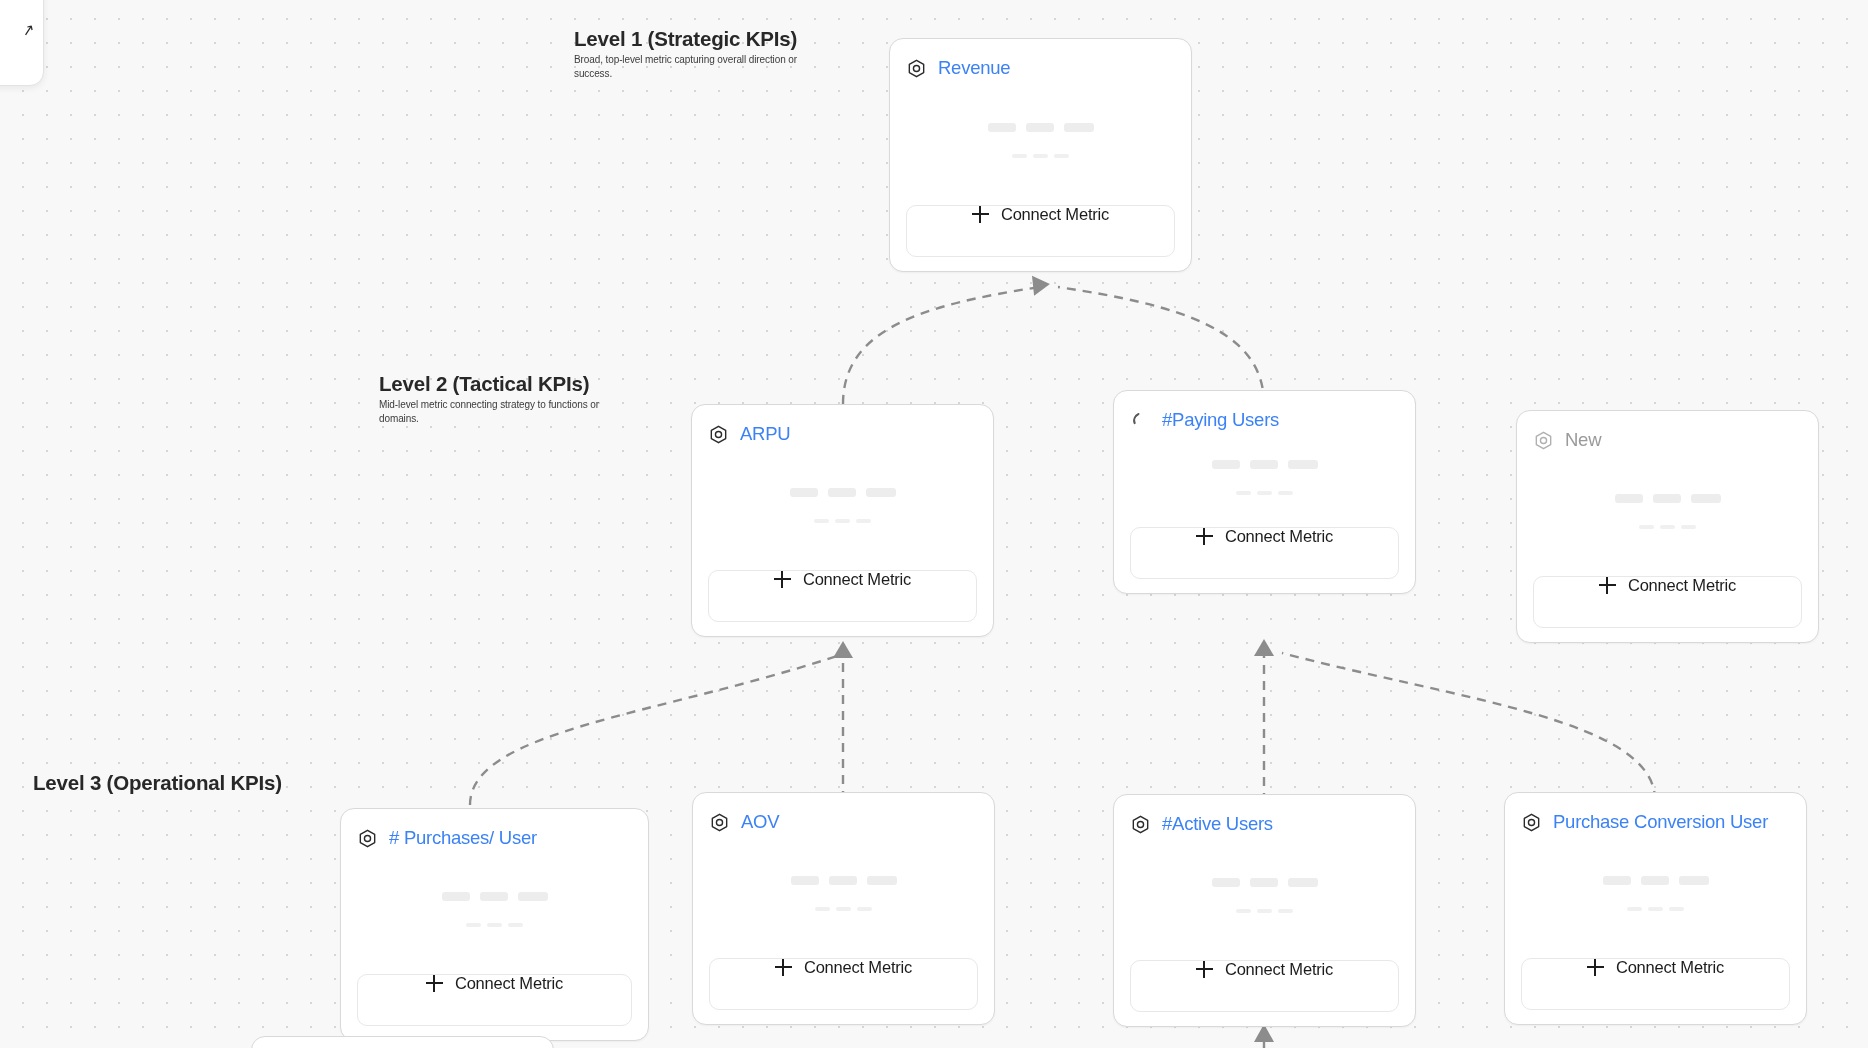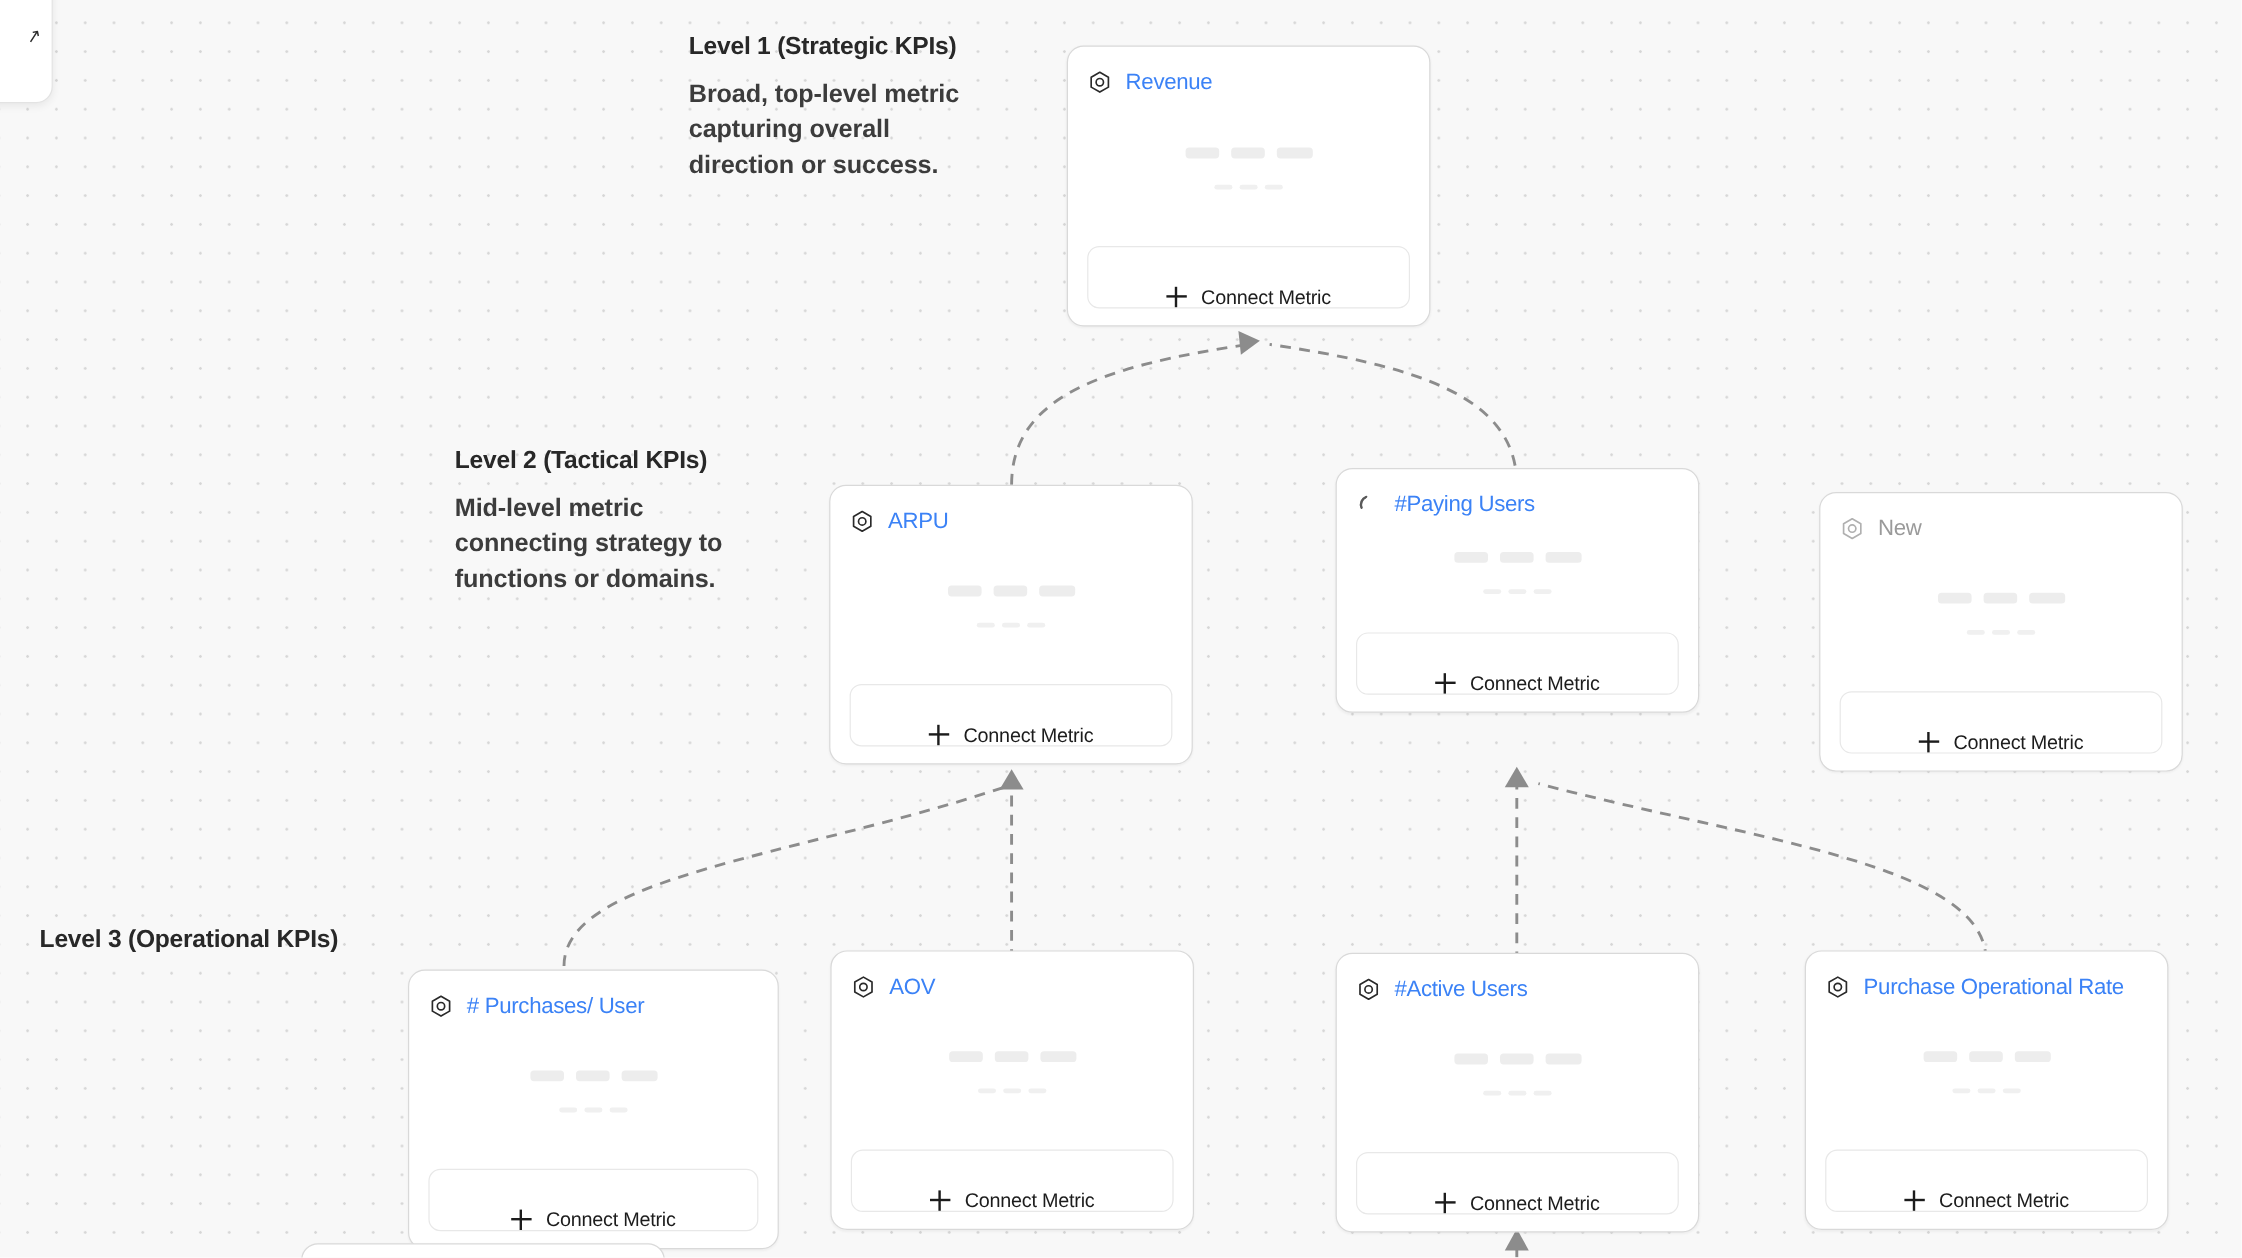--- a/index.html
+++ b/index.html
@@ -43,23 +43,22 @@
   }
   .level-title {
     font-size: 20.5px;
     font-weight: 700;
     color: #282828;
     letter-spacing: -0.2px;
     white-space: nowrap;
     line-height: 1.3;
   }
   .level-desc {
-    margin-top: 11px;
-    font-size: 21px;
-    font-weight: 700;
+    font-size: 10px;
+    font-weight: 400;
     color: #3c3c3c;
     line-height: 1.41;
     letter-spacing: -0.1px;
   }
 
   
   .card {
     position: absolute;
     background: #ffffff;
     border: 1.3px solid #d9d9d9;
@@ -120,21 +119,21 @@
     background: #f0f0f0;
   }
 
   
   .connect-btn {
     height: 52px;
     border: 1.2px solid #e8e8e8;
     border-radius: 10px;
     background: #ffffff;
     display: flex;
-    align-items: flex-end;
+    align-items: flex-start;
     justify-content: center;
     gap: 12px;
     cursor: pointer;
     flex: 0 0 auto;
   }
   .plus-icon {
     width: 17px;
     height: 17px;
     position: relative;
     flex: 0 0 17px;
@@ -404,21 +403,21 @@
       <span class="connect-label">Connect Metric</span>
     </div>
   </div>
 
   <div class="card" style="left:1504px; top:792px; width:303px; height:233px;">
     <div class="card-head">
       <svg class="card-icon" viewBox="0 0 24 24">
         <path class="hex-stroke" d="M12 2.6 20.2 7.3v9.4L12 21.4 3.8 16.7V7.3z" fill="none" stroke="#2a2a2a" stroke-width="1.6" stroke-linejoin="round"></path>
         <circle cx="12" cy="12" r="3.5" fill="none" stroke="#2a2a2a" stroke-width="1.6"></circle>
       </svg>
-      <span class="card-title">Purchase Operational Rate</span>
+      <span class="card-title">Purchase Conversion User</span>
     </div>
     <div class="card-body">
       <div class="sk-row">
         <span class="sk-bar w1"></span>
         <span class="sk-bar w2"></span>
         <span class="sk-bar w3"></span>
       </div>
       <div class="sk-row small">
         <span class="sk-bar"></span>
         <span class="sk-bar"></span>

